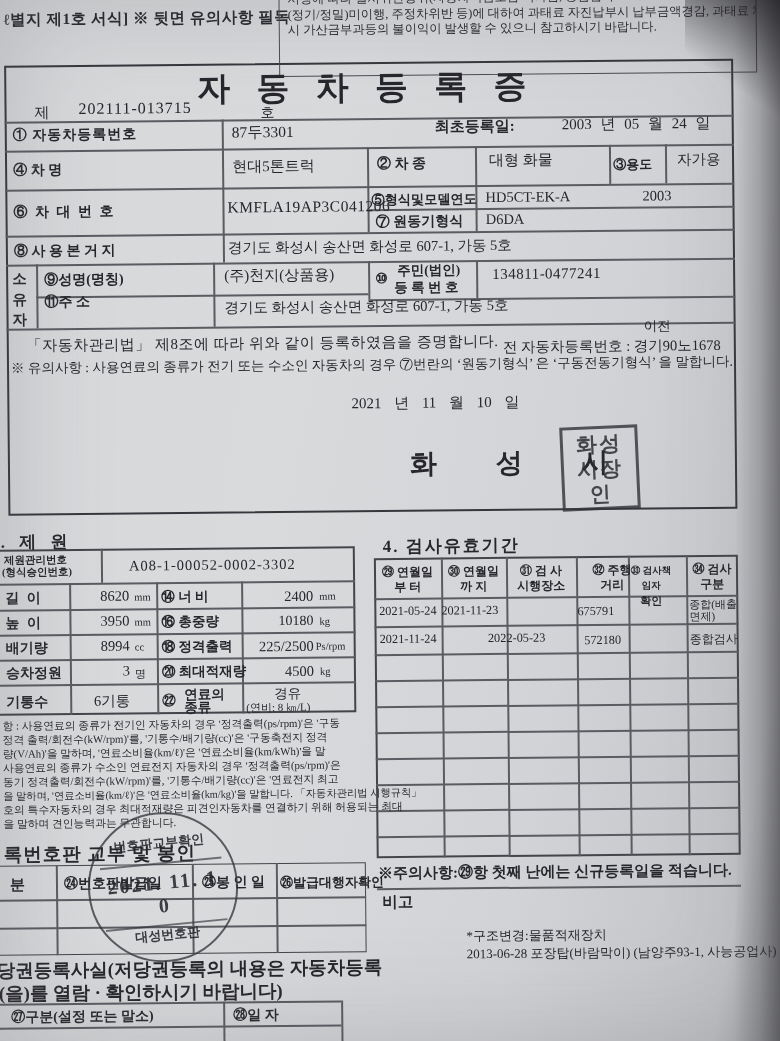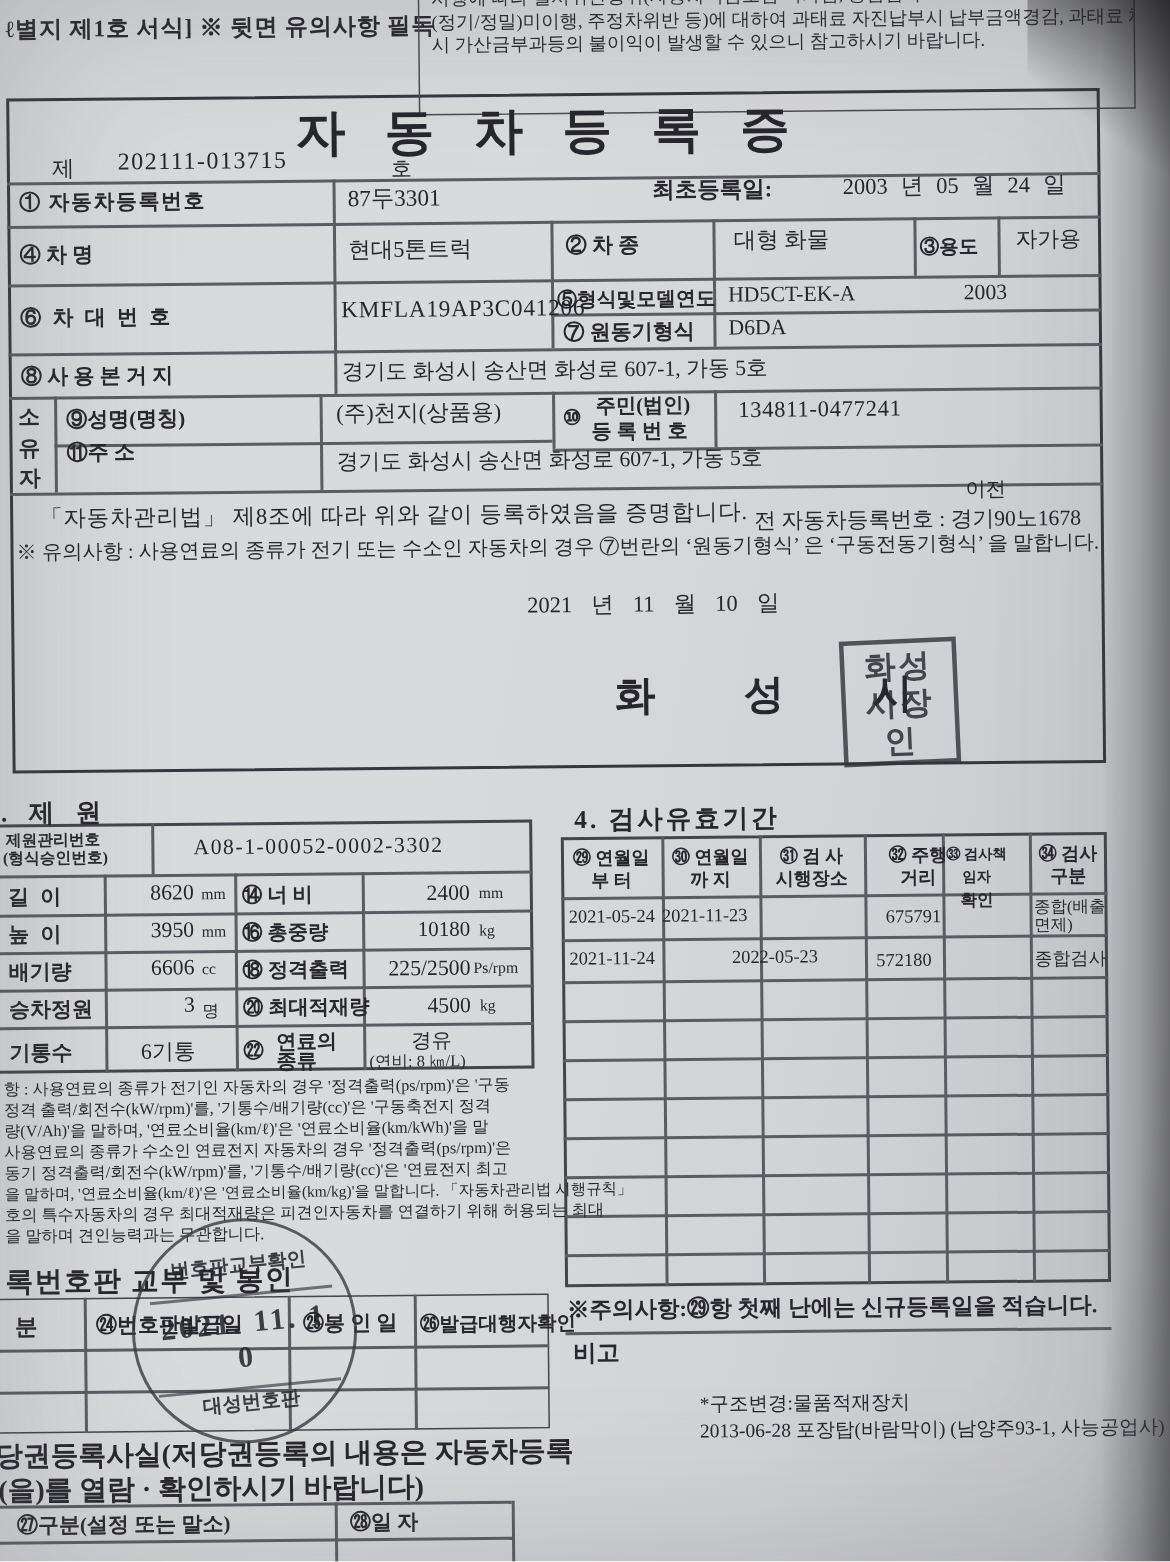--- a/index.html
+++ b/index.html
@@ -134,21 +134,21 @@
   <div class="t" style="left:318px;top:590px;font-size:10.5px;">mm</div>
 
   <div class="t b" style="left:4px;top:611px;font-size:14px;letter-spacing:2px;">높 이</div>
   <div class="t rt" style="left:70px;top:610px;width:58px;font-size:14.5px;">3950</div>
   <div class="t" style="left:133px;top:614px;font-size:10.5px;">mm</div>
   <div class="t b" style="left:160px;top:611px;font-size:13.5px;">⑯ 총중량</div>
   <div class="t rt" style="left:240px;top:612px;width:72px;font-size:14px;">10180</div>
   <div class="t" style="left:318px;top:615px;font-size:10.5px;">kg</div>
 
   <div class="t b" style="left:4px;top:636px;font-size:14px;">배기량</div>
-  <div class="t rt" style="left:70px;top:635px;width:58px;font-size:14.5px;">6606</div>
+  <div class="t rt" style="left:70px;top:635px;width:58px;font-size:14.5px;">8994</div>
   <div class="t" style="left:133px;top:639px;font-size:10.5px;">cc</div>
   <div class="t b" style="left:160px;top:636px;font-size:13.5px;">⑱ 정격출력</div>
   <div class="t rt" style="left:240px;top:637px;width:72px;font-size:14.5px;">225/2500</div>
   <div class="t" style="left:314px;top:640px;font-size:10.5px;">Ps/rpm</div>
 
   <div class="t b" style="left:4px;top:661px;font-size:14px;">승차정원</div>
   <div class="t rt" style="left:70px;top:660px;width:58px;font-size:14.5px;">3</div>
   <div class="t" style="left:133px;top:664px;font-size:11px;">명</div>
   <div class="t b" style="left:160px;top:661px;font-size:13.5px;">⑳ 최대적재량</div>
   <div class="t rt" style="left:240px;top:662px;width:72px;font-size:14.5px;">4500</div>
@@ -236,21 +236,21 @@
     <div>㉝ 검사책임자</div>
     <div style="font-size:11px;">확인</div>
   </div>
   <div class="hdrcell" style="left:686px;top:565px;width:50px;">
     <div>㉞ 검사</div>
     <div>구분</div>
   </div>
 
   <div class="t" style="left:374px;top:604px;width:65px;font-size:12.3px;text-align:center;">2021-05-24</div>
   <div class="t" style="left:440px;top:604px;width:40px;font-size:12.3px;text-align:right;">2021-11-23</div>
-  <div class="t" style="left:576px;top:606px;width:50px;font-size:12.3px;text-align:right;">675791</div>
+  <div class="t" style="left:576px;top:606px;width:50px;font-size:12.3px;text-align:left;">675791</div>
   <div class="t" style="left:688px;top:600px;font-size:11px;">종합(배출</div>
   <div class="t" style="left:688px;top:612px;font-size:11px;">면제)</div>
   <div class="t" style="left:374px;top:632px;width:65px;font-size:12.3px;text-align:center;">2021-11-24</div>
   <div class="t" style="left:440px;top:632px;width:64px;font-size:12.3px;text-align:center;padding-left:43px;">2022-05-23</div>
   <div class="t" style="left:576px;top:635px;width:50px;font-size:12.3px;text-align:center;">572180</div>
   <div class="t" style="left:688px;top:634px;font-size:12px;">종합검사</div>
 
   <div class="t b" style="left:374px;top:864px;font-size:15px;">※주의사항:㉙항 첫째 난에는 신규등록일을 적습니다.</div>
   <div class="hl" style="left:373px;top:888px;width:364px;"></div>
   <div class="t b" style="left:378px;top:892px;font-size:15.5px;">비고</div>

